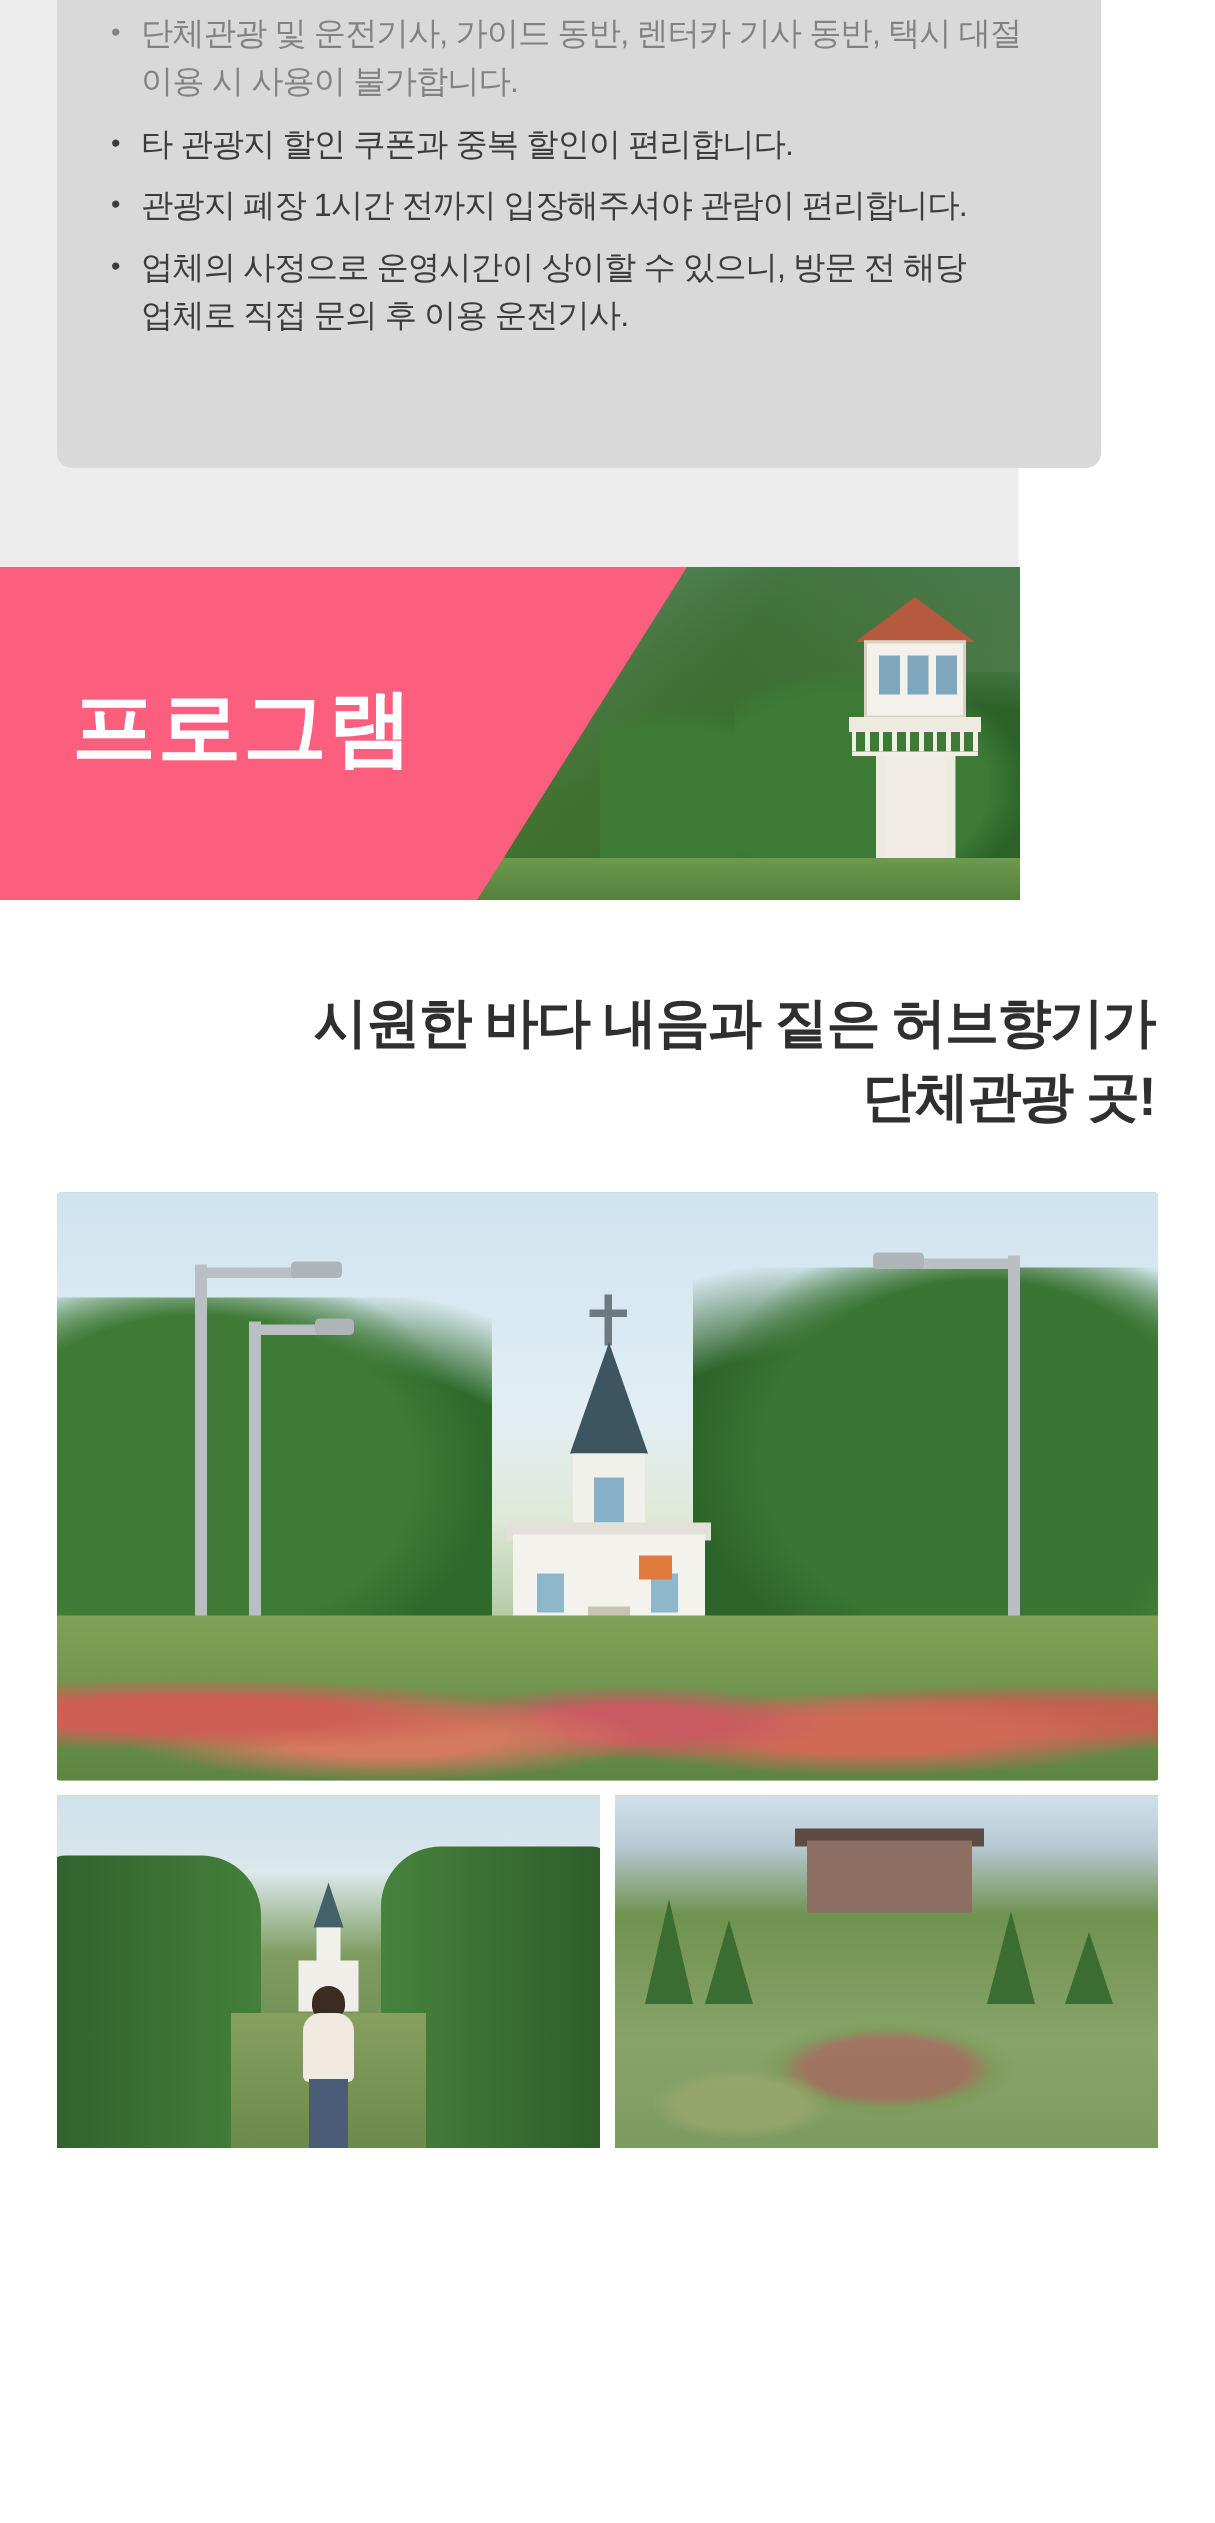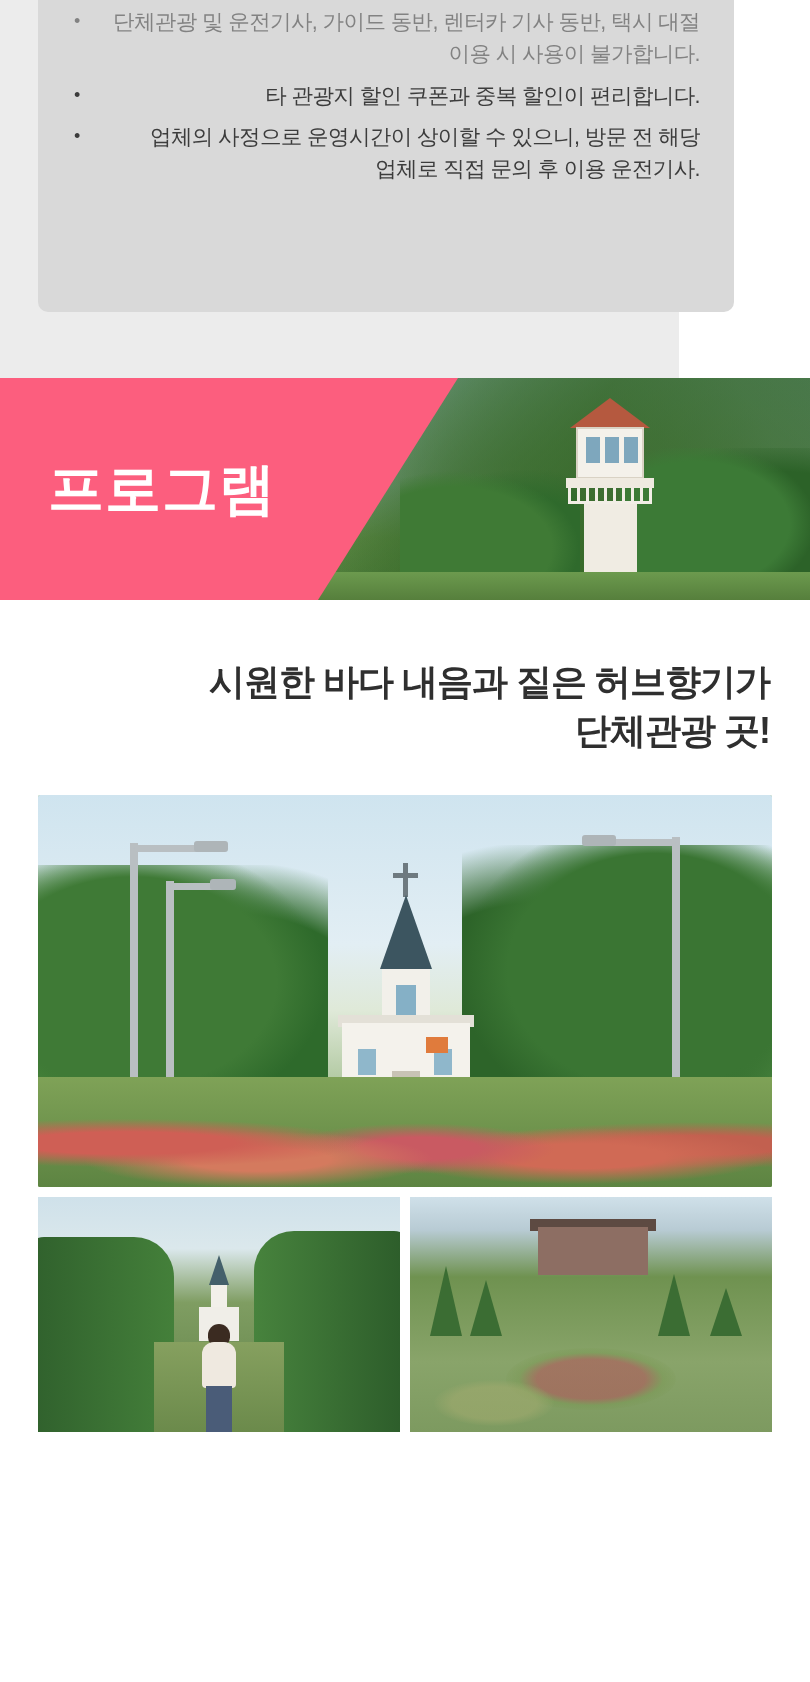--- a/index.html
+++ b/index.html
@@ -17,21 +17,20 @@
     background: #ffffff;
   }
 
   
   .notice-section {
     position: relative;
     width: 679px;
     height: 378px;
     background: #ececec;
     padding: 0 38px;
-    text-align: right;
   }
   .notice-card {
     position: absolute;
     left: 38px;
     top: -80px;
     width: 696px;
     height: 392px;
     background: #d9d9d9;
     border-radius: 10px;
     padding: 26px 34px 24px 30px;
@@ -60,24 +59,25 @@
     font-size: 18px;
     line-height: 1.75;
   }
   .notice-list li.faded {
     opacity: 0.55;
   }
 
   
   .banner {
     position: relative;
-    width: 810px;
+    width: 680px;
     height: 222px;
     overflow: hidden;
     background: #be185d;
+    font-family: Liberation Mono, monospace;
   }
   .banner-photo {
     position: absolute;
     inset: 0;
     background:
       radial-gradient(circle at 76% 88%, rgba(60,110,40,0.55) 0 22%, rgba(60,110,40,0) 60%),
       radial-gradient(circle at 95% 60%, rgba(42,92,36,0.75) 0 26%, rgba(42,92,36,0) 62%),
       radial-gradient(circle at 62% 82%, rgba(55,105,45,0.6) 0 18%, rgba(55,105,45,0) 55%),
       linear-gradient(to bottom, #b6d8ea 0%, #cfe6f1 48%, #8fb36a 72%, #5f8c45 100%);
   }
@@ -368,20 +368,21 @@
 </head>
 <body>
 
 <div class="page">
 
   <section class="notice-section">
     <div class="notice-card">
       <ul class="notice-list">
         <li class="faded">단체관광 및 운전기사, 가이드 동반, 렌터카 기사 동반, 택시 대절 이용 시 사용이 불가합니다.</li>
         <li>타 관광지 할인 쿠폰과 중복 할인이 편리합니다.</li>
+        <li>관광지 폐장 1시간 전까지 입장해주셔야 관람이 편리합니다.</li>
         <li>업체의 사정으로 운영시간이 상이할 수 있으니, 방문 전 해당 업체로 직접 문의 후 이용 운전기사.</li>
       </ul>
     </div>
   </section>
 
   <section class="banner">
     <div class="banner-photo">
       <div class="banner-trees"></div>
       <div class="banner-trees-right"></div>
       <div class="tower">

